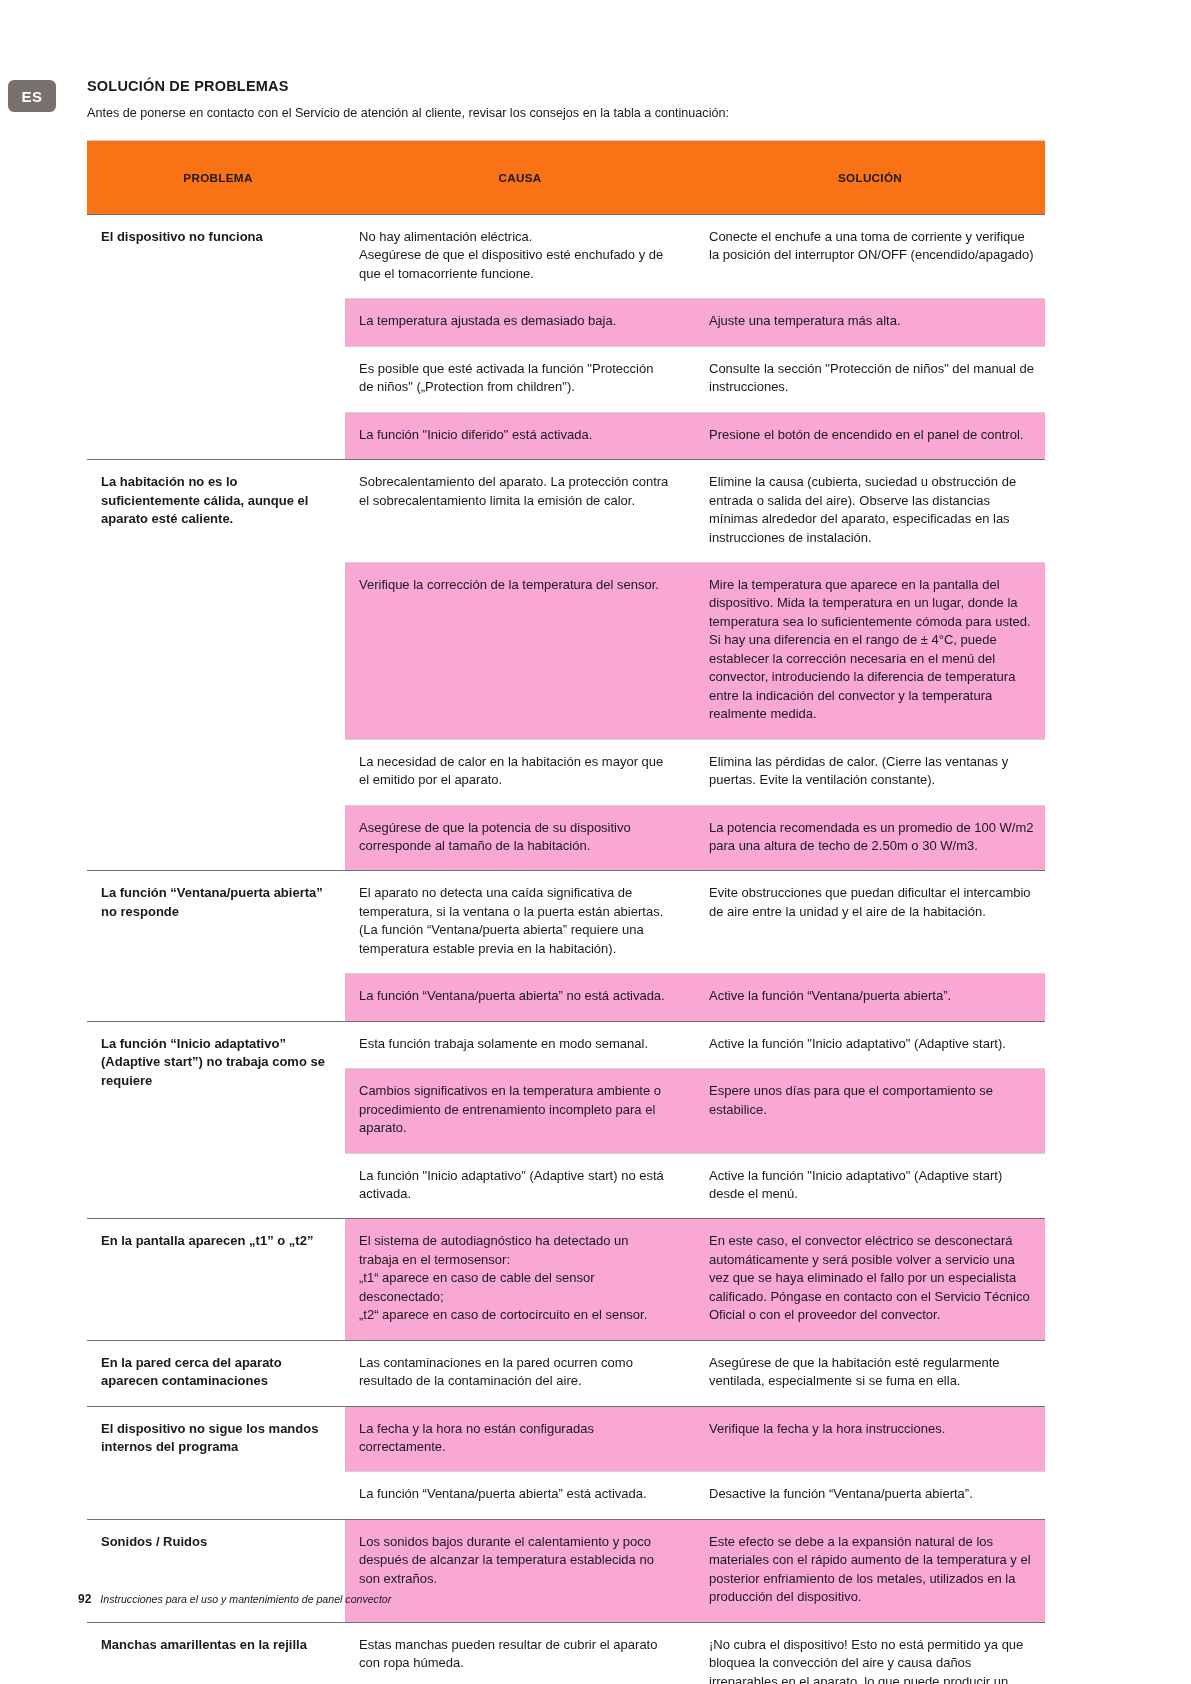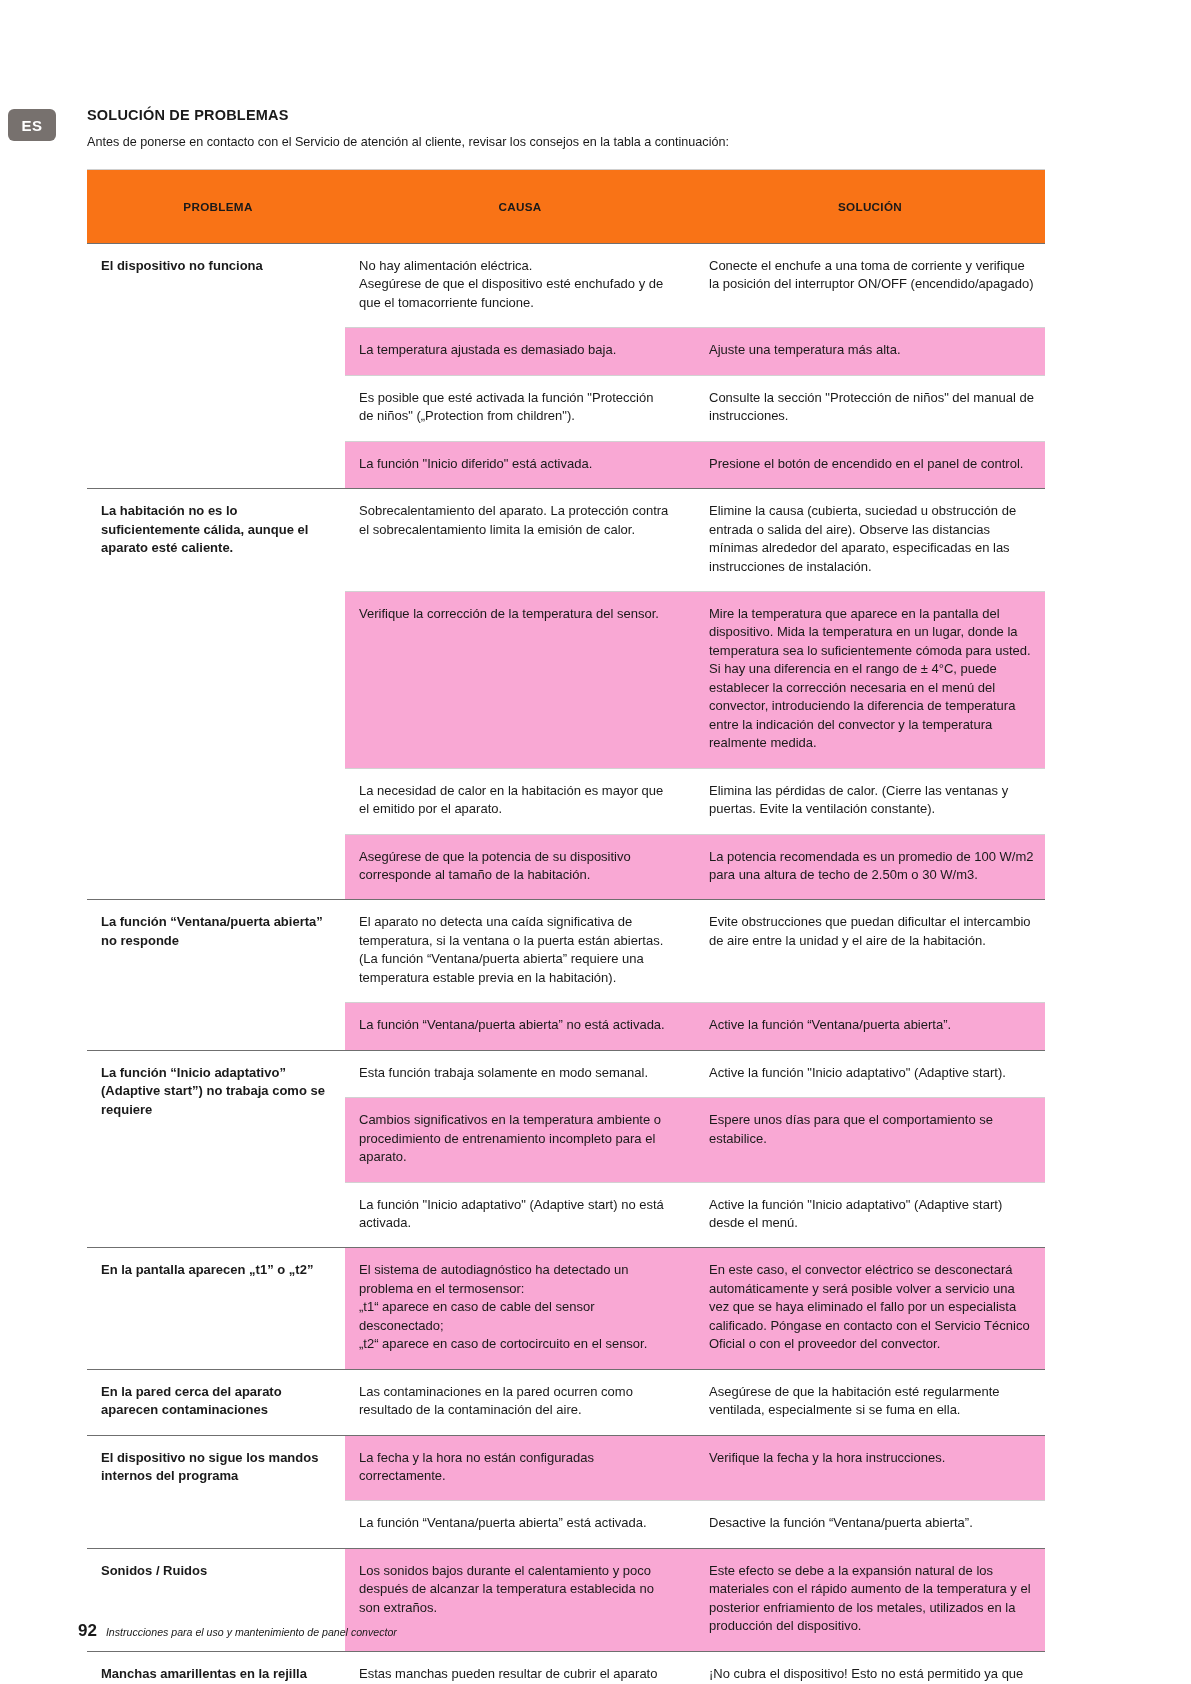--- a/index.html
+++ b/index.html
@@ -4,21 +4,21 @@
 <style>
   html,body{margin:0;padding:0;}
   body{
     width:1191px;height:1684px;
     background:#ffffff;
     font-family:"Liberation Sans","DejaVu Sans",sans-serif;
     color:#1a1a1a;
     position:relative;
     overflow:hidden;
   }
-  .page{position:relative;width:1191px;height:1444px;margin-top:29px;}
+  .page{position:relative;width:1191px;height:1444px;}
 
   
   .lang-badge{
     position:absolute;left:8px;top:80px;
     width:48px;height:32px;
     background:#77716e;
     border-radius:6px;
     color:#ffffff;
     font-size:15px;font-weight:bold;letter-spacing:.5px;
     display:flex;align-items:center;justify-content:center;
@@ -78,21 +78,21 @@
   
   tr.sub td.cause, tr.sub td.sol{border-top:1px solid #d2d2d2;}
 
   tr.last-row > td{border-bottom:1.6px solid #6f6f6f;}
 
   
   .footer{
     position:absolute;left:78px;top:1592px;
     display:flex;align-items:baseline;gap:9px;
   }
-  .footer .pg{font-size:17px;font-weight:bold;text-align:right;}
+  .footer .pg{font-size:12px;font-weight:bold;text-align:right;}
   .footer .ft-text{font-size:10.6px;font-style:italic;}
 
   p{margin:0;}
   p + p{margin-top:0;}
 </style>
 </head>
 <body>
 
 <div class="page">
 
@@ -222,21 +222,21 @@
             <td class="cause">
               <p>La función "Inicio adaptativo" (Adaptive start) no está activada.</p>
             </td>
             <td class="sol">
               <p>Active la función "Inicio adaptativo"  (Adaptive start) desde el menú.</p>
             </td>
           </tr>
           <tr class="group-start shade">
             <td class="prob" rowspan="1">En la pantalla aparecen „t1” o „t2”</td>
             <td class="cause">
-              <p>El sistema de autodiagnóstico ha detectado un problema en el termosensor:</p>
+              <p>El sistema de autodiagnóstico ha detectado un trabaja en el termosensor:</p>
               <p>„t1“ aparece en caso de cable del sensor desconectado;</p>
               <p>„t2“ aparece en caso de cortocircuito en el sensor.</p>
             </td>
             <td class="sol">
               <p>En este caso, el convector eléctrico se desconectará automáticamente y será posible volver a servicio una vez que se haya eliminado el fallo por un especialista calificado. Póngase en contacto con el Servicio Técnico Oficial o con el proveedor del convector.</p>
             </td>
           </tr>
           <tr class="group-start">
             <td class="prob" rowspan="1">En la pared cerca del aparato aparecen contaminaciones</td>
             <td class="cause">

